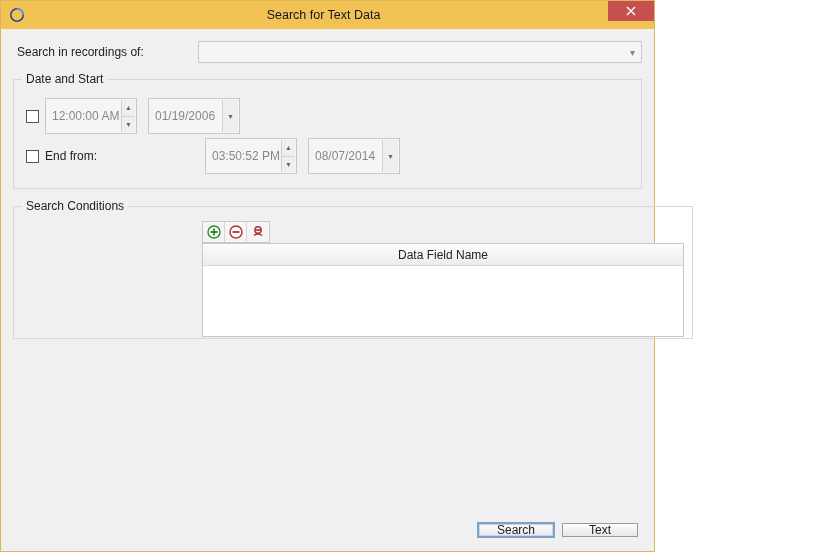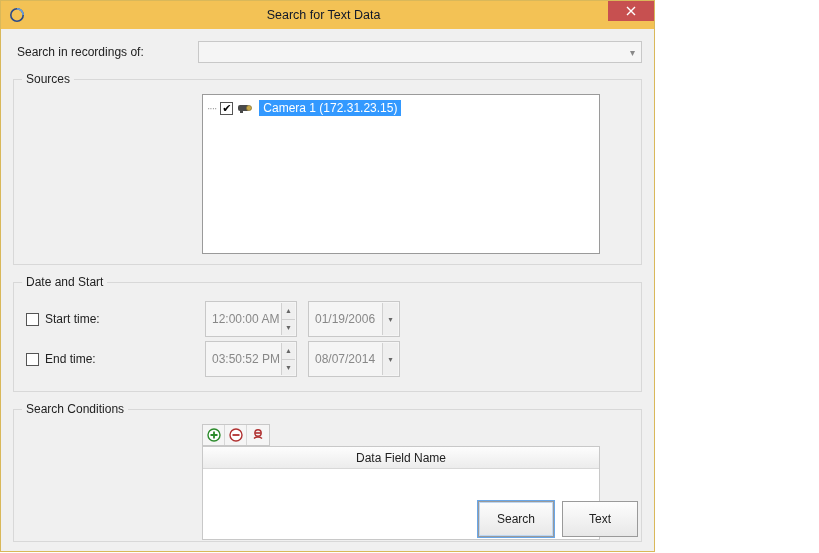--- a/index.html
+++ b/index.html
@@ -222,21 +222,21 @@
     border-right: 1px solid #d8d8d8;
     cursor: pointer;
   }
   .icon-btn:last-child { border-right: none; }
 
   .cond-wrap { margin-left: 180px; }
   .cond-table {
     margin-top: 0;
     border: 1px solid #c8c8c8;
     background: #fff;
-    width: 398px;
+    width: 482px;
     height: 94px;
   }
   .cond-head {
     display: flex;
     height: 22px;
   }
   .cond-head div {
     flex: 1;
     border-right: 1px solid #d8d8d8;
     border-bottom: 1px solid #d8d8d8;
@@ -250,21 +250,21 @@
 
   .footer {
     position: absolute;
     right: 16px;
     bottom: 14px;
     display: flex;
     gap: 8px;
   }
   .btn {
     width: 76px;
-    height: 36px;
+    height: 14px;
     border: 1px solid #9a9a9a;
     background: linear-gradient(#fdfdfd, #e8e8e8);
     display: flex;
     align-items: center;
     justify-content: center;
     cursor: pointer;
     color: #222;
   }
   .btn.primary {
     outline: 1px solid #6aa7e8;
@@ -292,60 +292,42 @@
 
   <div class="client">
 
     <div class="row">
       <div class="label">Search in recordings of:</div>
       <div class="combo">
         <span class="chev">▾</span>
       </div>
     </div>
 
-    <fieldset class="group">
-      <legend>Sources</legend>
-      <div class="tree-box">
-        <div class="tree-item">
-          <span class="tree-dots">····</span>
-          <span class="tree-check">✔</span>
-          <span class="cam-icon">
-            <svg viewBox="0 0 18 12" width="18" height="12">
-              <rect x="1" y="3" width="11" height="6" rx="2" fill="#4a4a4a"></rect>
-              <circle cx="12" cy="6" r="2.6" fill="#c9a94a" stroke="#7a6a2a" stroke-width="0.6"></circle>
-              <rect x="3" y="9" width="3" height="2" fill="#4a4a4a"></rect>
-            </svg>
-          </span>
-          <span class="tree-label-sel">Camera 1 (172.31.23.15)</span>
-        </div>
-      </div>
-    </fieldset>
 
     <fieldset class="group">
       <legend>Date and Start</legend>
 
       <div class="dt-row">
         <span class="chk"></span>
-        <span class="dt-label">Start time:</span>
         <div class="spinner">
           <span>12:00:00 AM</span>
           <div class="spin-btns">
             <div>▲</div>
             <div>▼</div>
           </div>
         </div>
         <div class="datebox">
           <span>01/19/2006</span>
           <div class="dd">▾</div>
         </div>
       </div>
 
       <div class="dt-row">
         <span class="chk"></span>
-        <span class="dt-label">End time:</span>
+        <span class="dt-label">End from:</span>
         <div class="spinner">
           <span>03:50:52 PM</span>
           <div class="spin-btns">
             <div>▲</div>
             <div>▼</div>
           </div>
         </div>
         <div class="datebox">
           <span>08/07/2014</span>
           <div class="dd">▾</div>

